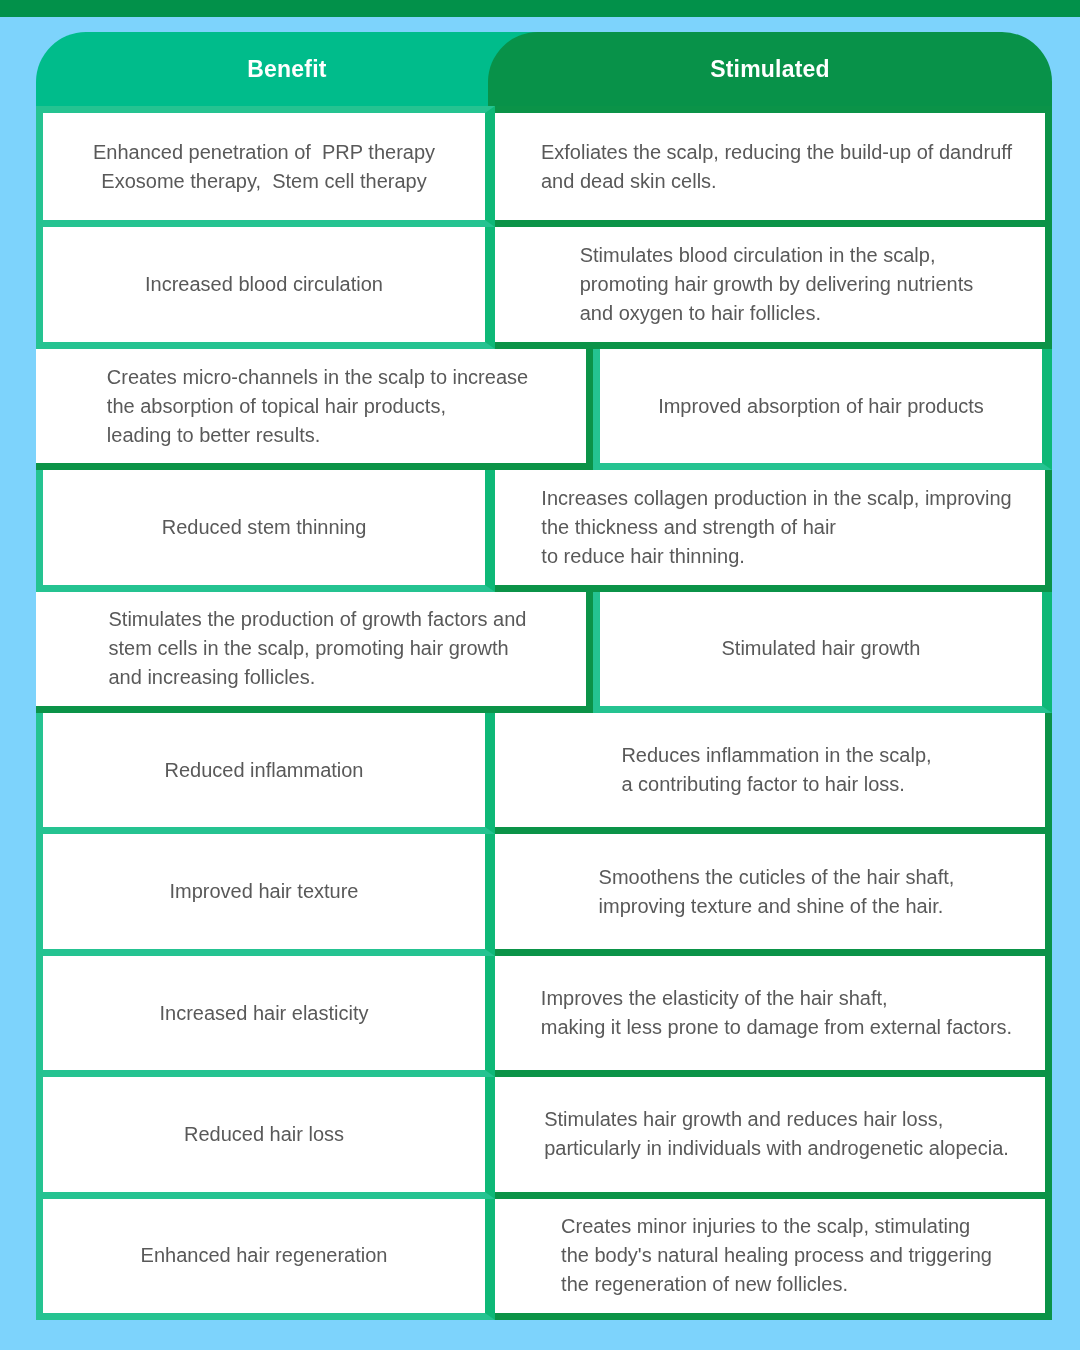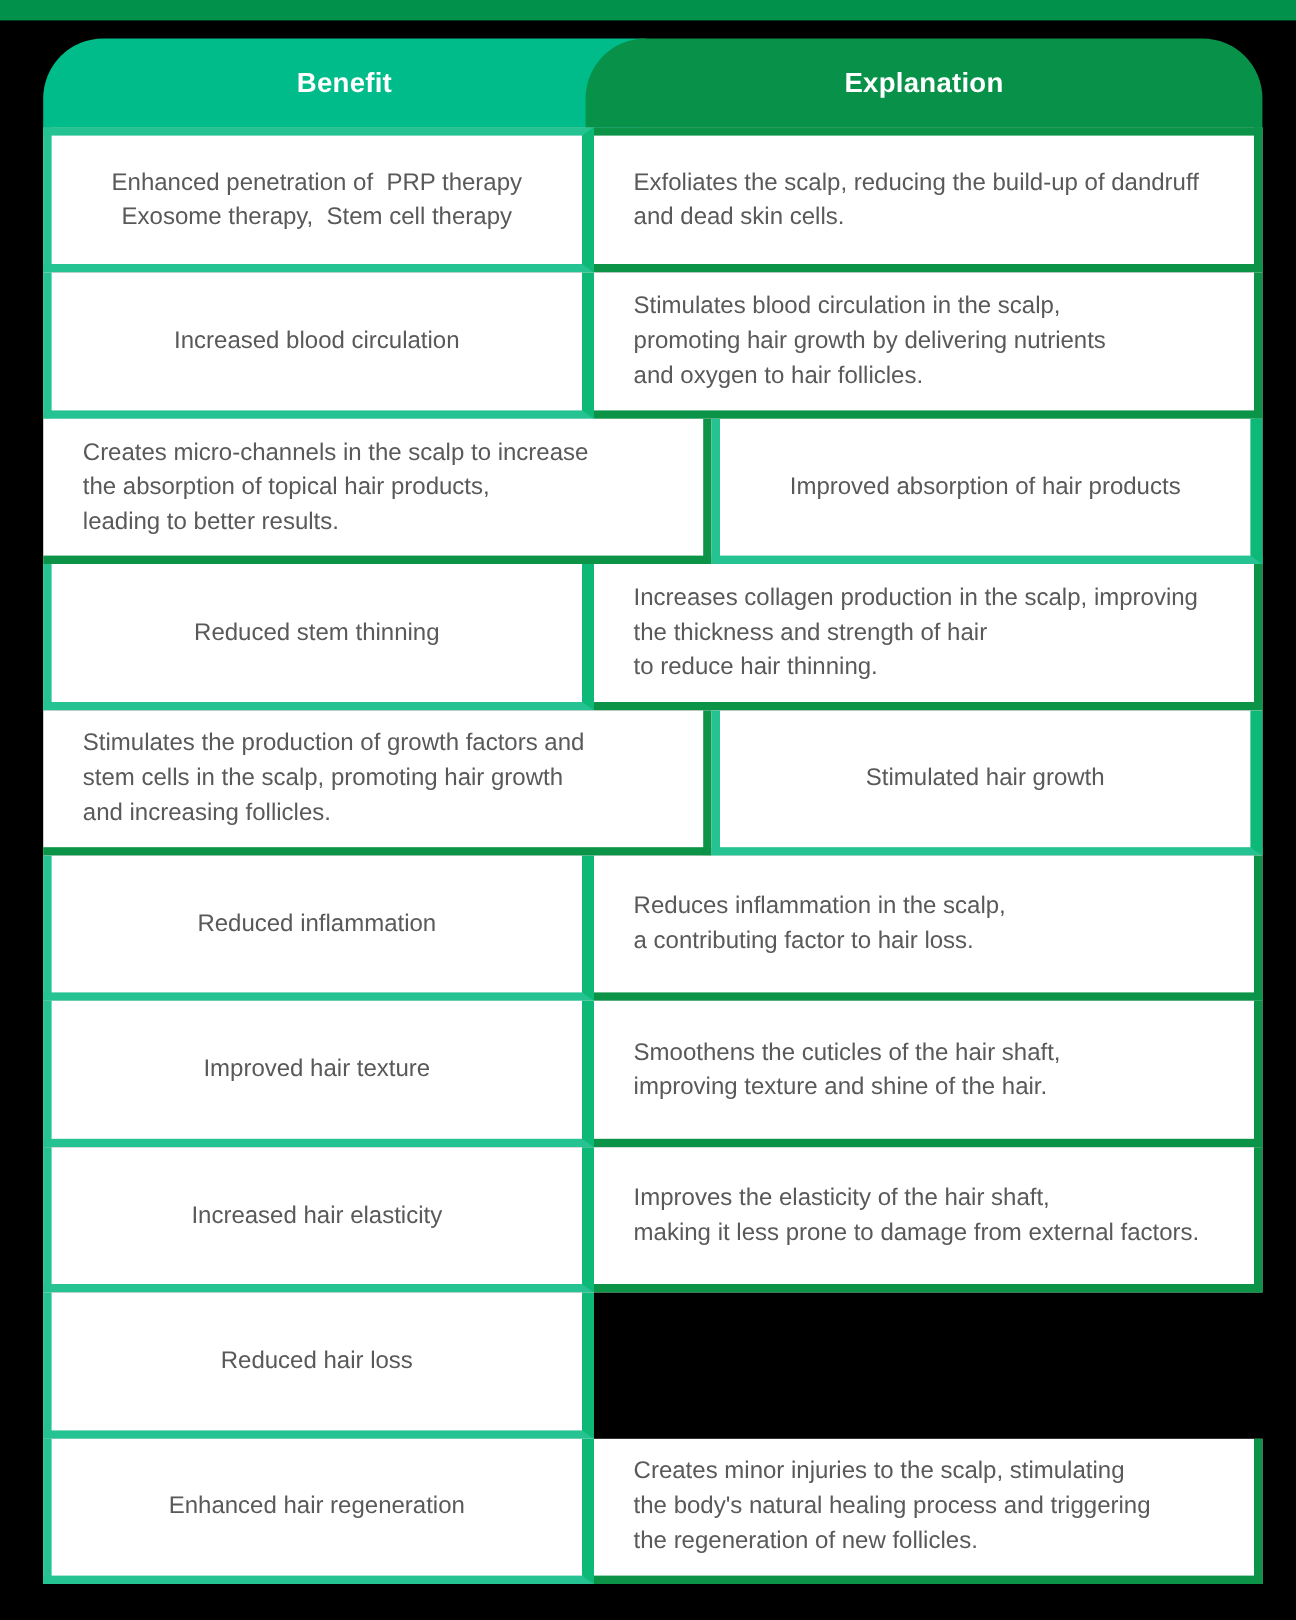--- a/index.html
+++ b/index.html
@@ -8,21 +8,21 @@
     --header-explanation-bg: #089249;
     --benefit-border: #25C391;
     --explanation-border: #0B9348;
     --divider: #0EB877;
     --body-text: #595959;
     --header-text: #FFFFFF;
   }
   *{ margin:0; padding:0; box-sizing:border-box; }
   html,body{ width:1080px; height:1350px; background:#ffffff; overflow:hidden;
     font-family:"Liberation Sans", sans-serif; }
-  .page{ position:relative; width:1080px; height:1350px; background:#000000;text-decoration:underline; }
+  .page{ position:relative; width:1080px; height:1350px; background:#7dd3fc;text-decoration:underline; }
 
   .topbar{ position:absolute; left:0; top:0; width:1080px; height:17px;
     background:var(--accent-bar); }
 
   .table{ position:absolute; left:36px; top:32px; width:1016px; height:1288px;
     display:flex; flex-direction:column; }
 
   .header-row{ position:relative; height:74px; flex:0 0 74px; }
   .header-cell{ position:absolute; top:0; height:74px; display:flex;
     align-items:center; justify-content:center; color:var(--header-text);
@@ -37,42 +37,42 @@
 
   .cell{ background:#ffffff; display:flex; align-items:center; }
   .benefit-cell{ width:459px; flex:0 0 459px;
     border-left:7px solid var(--benefit-border);
     border-bottom:7px solid var(--benefit-border);
     border-right:10px solid var(--divider);
     justify-content:center; }
   .explanation-cell{ flex:1;
     border-right:7px solid var(--explanation-border);
     border-bottom:7px solid var(--explanation-border);
-    padding-left:33px; padding-right:4px; justify-content:flex-start; }
+    padding-left:17px; padding-right:4px; justify-content:center; }
   .row:first-child .benefit-cell{ border-top:7px solid var(--benefit-border); }
   .row:first-child .explanation-cell{ border-top:7px solid var(--explanation-border); }
 
   .benefit-text{ white-space:pre; text-align:center; color:var(--body-text);
     font-size:20px; line-height:29px; }
   .explanation-text{ white-space:pre; text-align:left; color:var(--body-text);
     font-size:20px; line-height:29px; }
 </style>
 </head>
 <body>
 
 <div class="page">
   <div class="topbar"></div>
 
   <div class="table">
     <div class="header-row">
       <div class="header-cell header-benefit">
         <span>Benefit</span>
       </div>
       <div class="header-cell header-explanation">
-        <span>Explanation</span>
+        <span>Stimulated</span>
       </div>
     </div>
 
     <div class="body">
       <div class="row">
         <div class="cell benefit-cell">
           <div class="benefit-text">Enhanced penetration of  PRP therapy
 Exosome therapy,  Stem cell therapy</div>
         </div>
         <div class="cell explanation-cell">
@@ -144,20 +144,24 @@
         </div>
         <div class="cell explanation-cell">
           <div class="explanation-text">Improves the elasticity of the hair shaft,
 making it less prone to damage from external factors.</div>
         </div>
       </div>
       <div class="row">
         <div class="cell benefit-cell">
           <div class="benefit-text">Reduced hair loss</div>
         </div>
+        <div class="cell explanation-cell">
+          <div class="explanation-text">Stimulates hair growth and reduces hair loss,
+particularly in individuals with androgenetic alopecia.</div>
+        </div>
       </div>
       <div class="row">
         <div class="cell benefit-cell">
           <div class="benefit-text">Enhanced hair regeneration</div>
         </div>
         <div class="cell explanation-cell">
           <div class="explanation-text">Creates minor injuries to the scalp, stimulating
 the body's natural healing process and triggering
 the regeneration of new follicles.</div>
         </div>

